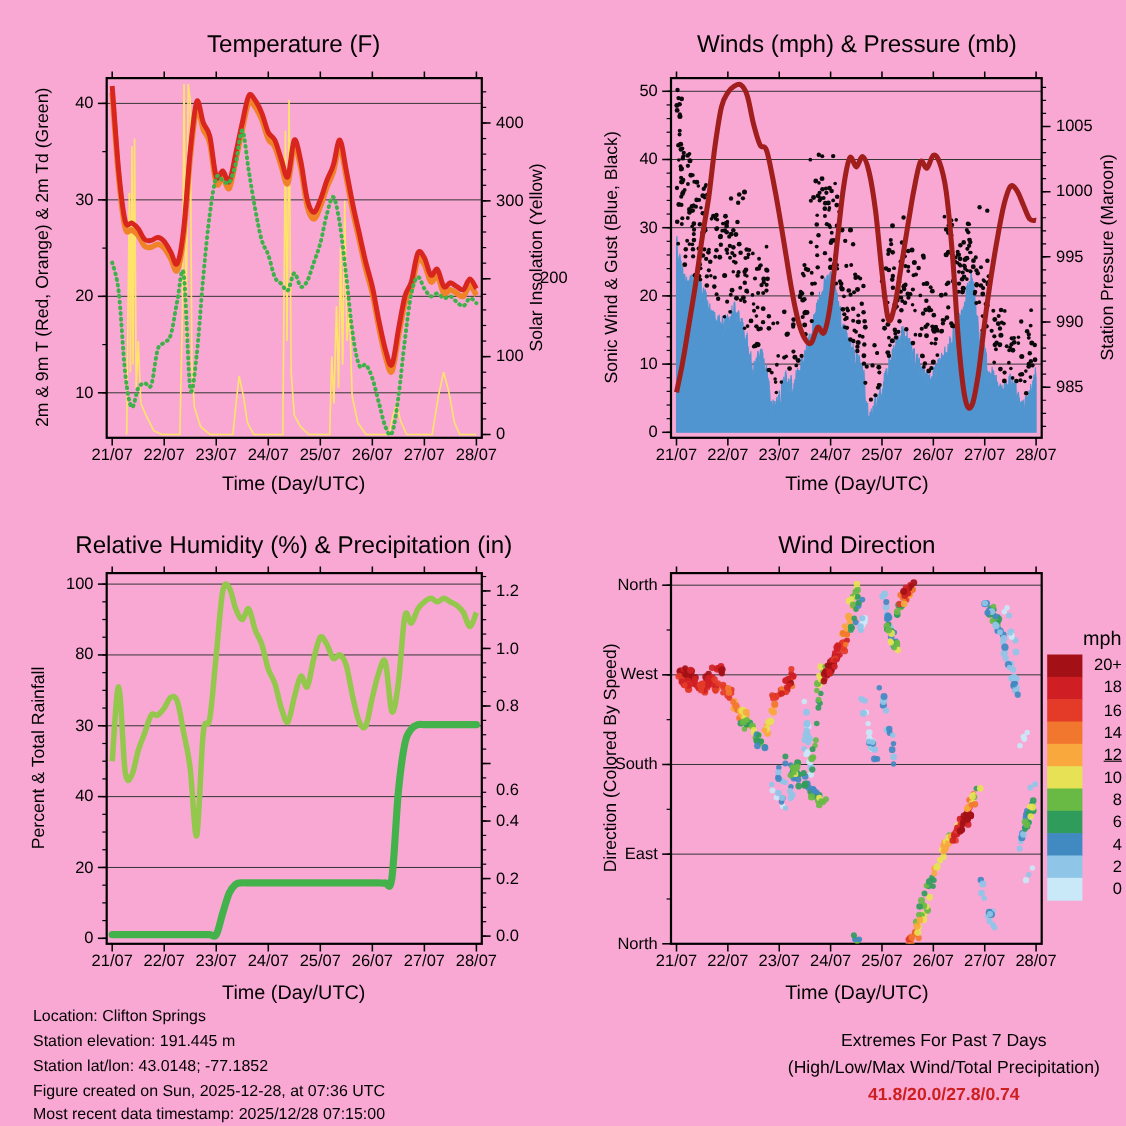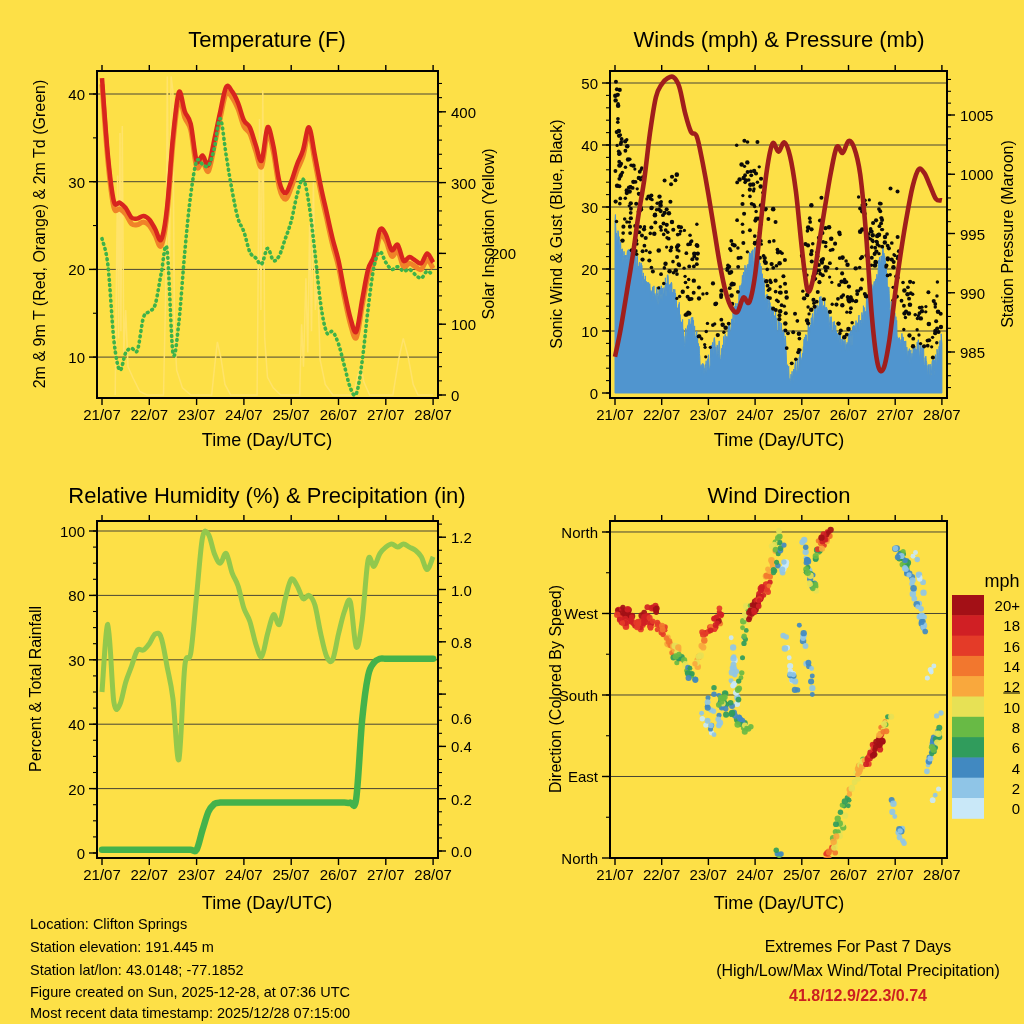--- a/index.html
+++ b/index.html
@@ -1,16 +1,16 @@
 <!DOCTYPE html>
 <html><head>
 <meta charset="utf-8">
 <style>
   html,body{margin:0;padding:0;background:#ffffff;}
-  #fig{position:relative;width:1024px;height:1024px;background:#fde047;
+  #fig{position:relative;width:1024px;height:1024px;background:#f9a8d4;
        font-family:"Liberation Sans","DejaVu Sans",sans-serif;color:#000;overflow:hidden;}
   #plot{position:absolute;left:0;top:0;}
   .lbl{position:absolute;white-space:nowrap;}
   .title{font-size:22px;transform:translate(-50%,-50%);}
   .axlab{font-size:16px;transform:translate(-50%,-50%);}
   .axlab.rot{transform:translate(-50%,-50%) rotate(-90deg);}
   .xlab{font-size:18px;transform:translate(-50%,-50%);}
   .tick{font-size:15px;position:absolute;}
   .cbtitle{font-size:18px;transform:translate(-50%,-50%);}
   .foot{font-size:14.5px;transform:translate(0,-50%);}
@@ -1680,21 +1680,21 @@
   <div class="lbl cbtitle" style="left:1002px;top:581px">mph</div>
 
   <div class="lbl foot" style="left:30px;top:924px">Location: Clifton Springs</div>
   <div class="lbl foot" style="left:30px;top:947px">Station elevation: 191.445 m</div>
   <div class="lbl foot" style="left:30px;top:970px">Station lat/lon: 43.0148; -77.1852</div>
   <div class="lbl foot" style="left:30px;top:992px">Figure created on Sun, 2025-12-28, at 07:36 UTC</div>
   <div class="lbl foot" style="left:30px;top:1013px">Most recent data timestamp: 2025/12/28 07:15:00</div>
 
   <div class="lbl ext" style="left:858px;top:947px">Extremes For Past 7 Days</div>
   <div class="lbl ext" style="left:858px;top:971px">(High/Low/Max Wind/Total Precipitation)</div>
-  <div class="lbl ext red" style="left:858px;top:996px">41.8/12.9/22.3/0.74</div>
+  <div class="lbl ext red" style="left:858px;top:996px">41.8/20.0/27.8/0.74</div>
 <div class="tick" style="left: 102px; top: 414px; transform: translate(-50%, -50%);">21/07</div>
     <div class="tick" style="left: 149.3px; top: 414px; transform: translate(-50%, -50%);">22/07</div>
     <div class="tick" style="left: 196.6px; top: 414px; transform: translate(-50%, -50%);">23/07</div>
     <div class="tick" style="left: 243.9px; top: 414px; transform: translate(-50%, -50%);">24/07</div>
     <div class="tick" style="left: 291.2px; top: 414px; transform: translate(-50%, -50%);">25/07</div>
     <div class="tick" style="left: 338.5px; top: 414px; transform: translate(-50%, -50%);">26/07</div>
     <div class="tick" style="left: 385.8px; top: 414px; transform: translate(-50%, -50%);">27/07</div>
     <div class="tick" style="left: 433.1px; top: 414px; transform: translate(-50%, -50%);">28/07</div>
     <div class="tick" style="left: 85px; top: 357.1px; transform: translate(-100%, -50%);">10</div>
     <div class="tick" style="left: 85px; top: 269.4px; transform: translate(-100%, -50%);">20</div>

